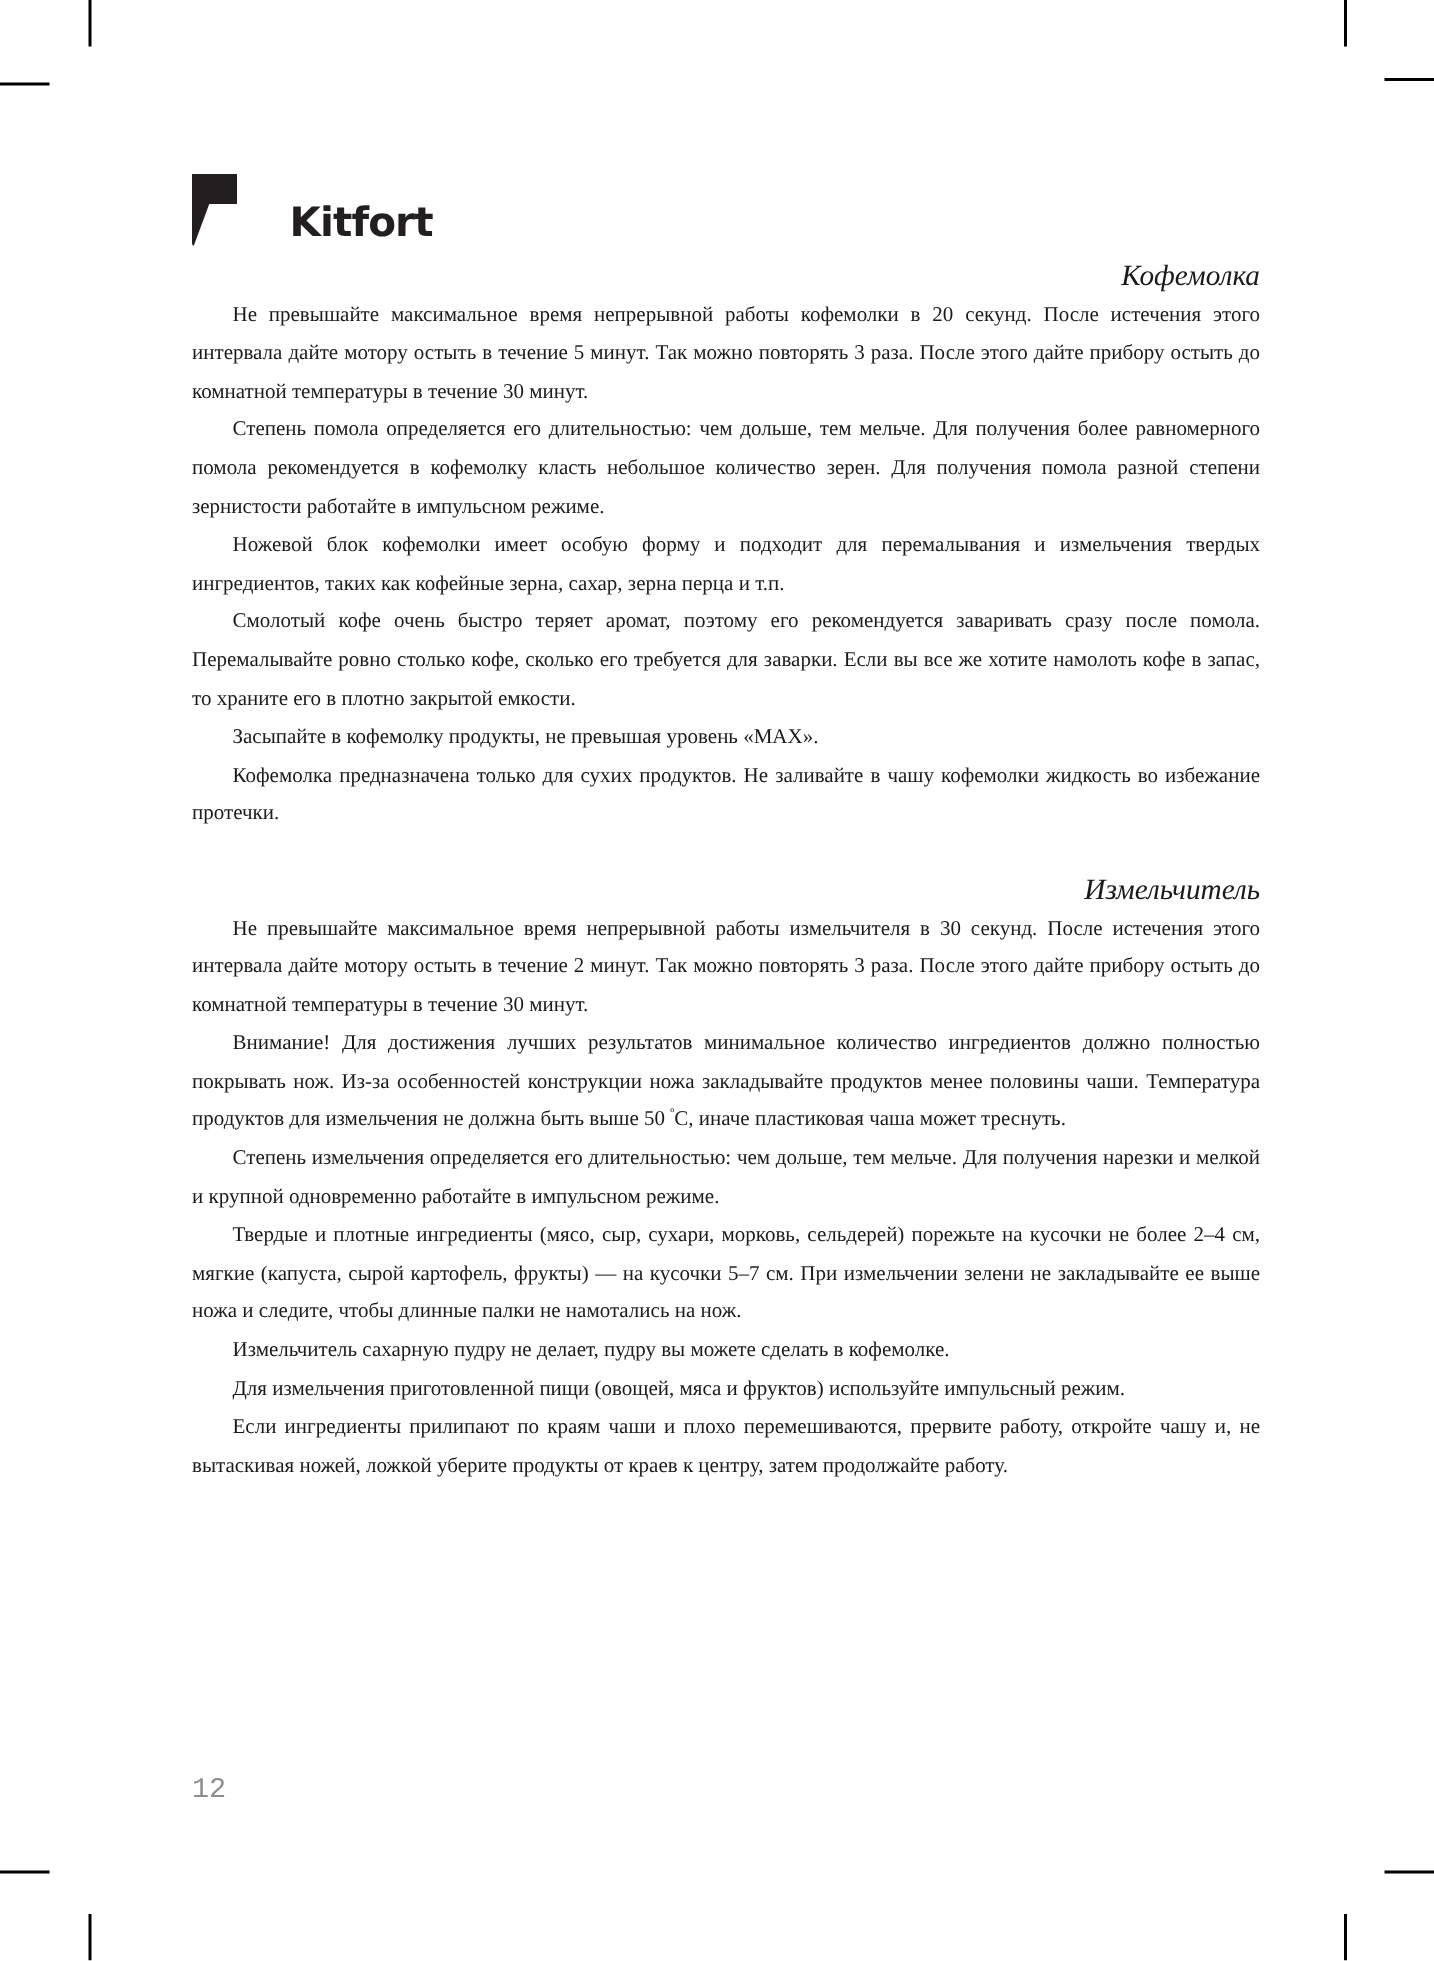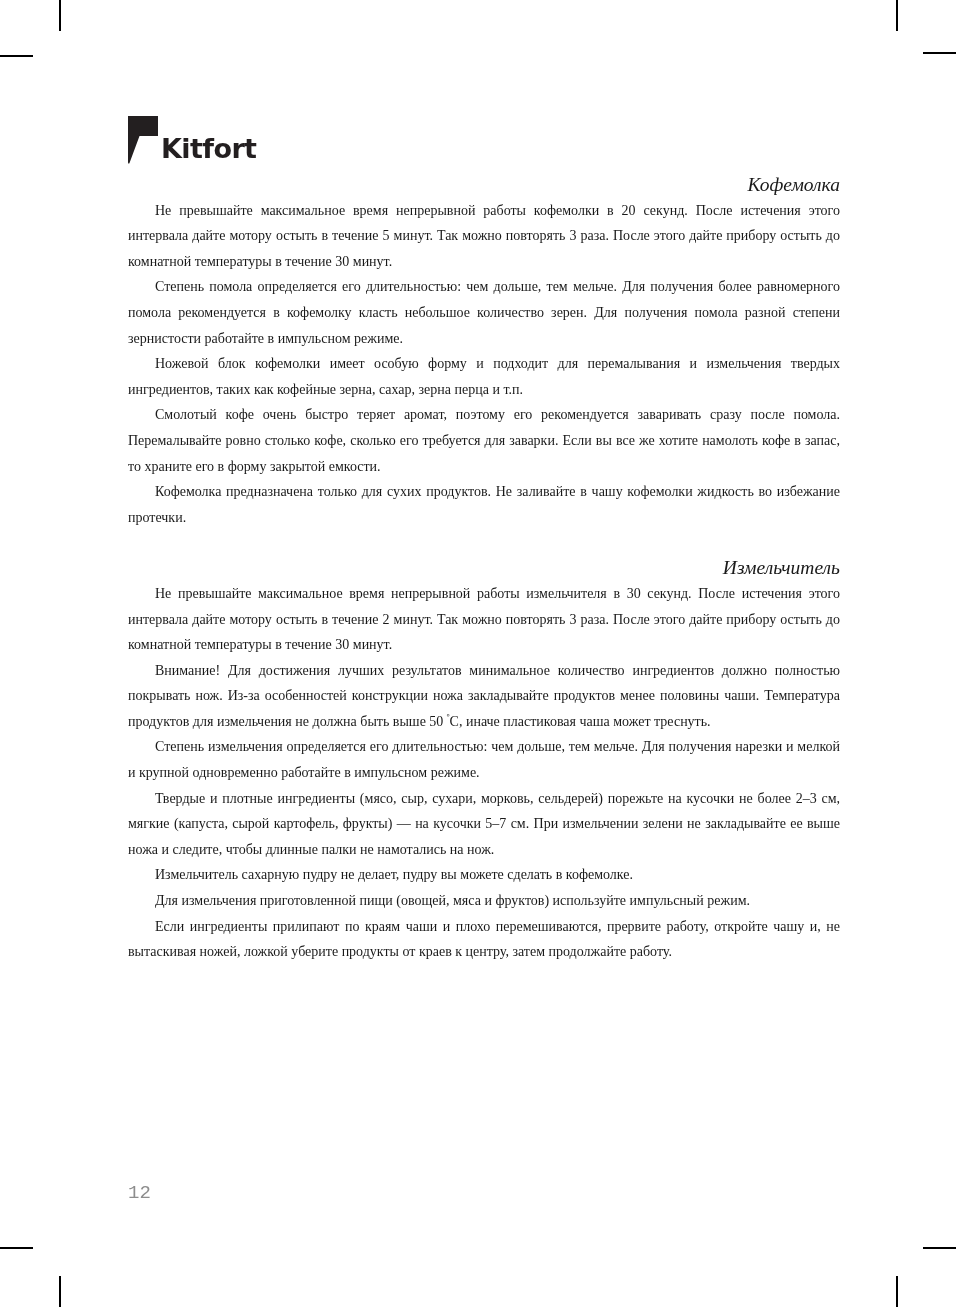--- a/index.html
+++ b/index.html
@@ -43,20 +43,21 @@
   }
 
   
   .logo {
     position: absolute;
     left: 0px;
     top: 107px;
     display: flex;
     align-items: flex-end;
     height: 58px;
+    gap: 32px;
   }
   .logo-mark {
     width: 30px;
     height: 49px;
     position: relative;
     flex: none;
   }
   .logo-mark svg { display: block; }
   .logo-word {
     font-family: "DejaVu Sans", "Liberation Sans", sans-serif;
@@ -138,33 +139,34 @@
     <span class="logo-word">Kitfort</span>
   </div>
 
   <div class="content">
 
     <div class="subhead">Кофемолка</div>
 
     <p class="para">Не превышайте максимальное время непрерывной работы кофемолки в 20 секунд. После истечения этого интервала дайте мотору остыть в течение 5 минут. Так можно повторять 3 раза. После этого дайте прибору остыть до комнатной температуры в течение 30 минут.</p>
     <p class="para">Степень помола определяется его длительностью: чем дольше, тем мельче. Для получения более равномерного помола рекомендуется в кофемолку класть небольшое количество зерен. Для получения помола разной степени зернистости работайте в импульсном режиме.</p>
     <p class="para">Ножевой блок кофемолки имеет особую форму и подходит для перемалывания и измельчения твердых ингредиентов, таких как кофейные зерна, сахар, зерна перца и т.п.</p>
-    <p class="para">Смолотый кофе очень быстро теряет аромат, поэтому его рекомендуется заваривать сразу после помола. Перемалывайте ровно столько кофе, сколько его требуется для заварки. Если вы все же хотите намолоть кофе в запас, то храните его в форму закрытой емкости.</p>
+    <p class="para">Смолотый кофе очень быстро теряет аромат, поэтому его рекомендуется заваривать сразу после помола. Перемалывайте ровно столько кофе, сколько его требуется для заварки. Если вы все же хотите намолоть кофе в запас, то храните его в плотно закрытой емкости.</p>
+    <p class="para">Засыпайте в кофемолку продукты, не превышая уровень «MAX».</p>
     <p class="para">Кофемолка предназначена только для сухих продуктов. Не заливайте в чашу кофемолки жидкость во избежание протечки.</p>
 
     <div class="section-gap"></div>
 
     <div class="subhead">Измельчитель</div>
 
     <p class="para">Не превышайте максимальное время непрерывной работы измельчителя в 30 секунд. После истечения этого интервала дайте мотору остыть в течение 2 минут. Так можно повторять 3 раза. После этого дайте прибору остыть до комнатной температуры в течение 30 минут.</p>
 
     <p class="para"><span class="bold">Внимание!</span><span> Для достижения лучших результатов минимальное количество ингредиентов должно полностью покрывать нож. Из-за особенностей конструкции ножа закладывайте продуктов менее половины чаши. Температура продуктов для измельчения не должна быть выше 50 </span><sup class="deg">º</sup><span>C, иначе пластиковая чаша может треснуть.</span></p>
 
     <p class="para">Степень измельчения определяется его длительностью: чем дольше, тем мельче. Для получения нарезки и мелкой и крупной одновременно работайте в импульсном режиме.</p>
-    <p class="para">Твердые и плотные ингредиенты (мясо, сыр, сухари, морковь, сельдерей) порежьте на кусочки не более 2–3 см, мягкие (капуста, сырой картофель, фрукты) — на кусочки 5–7 см. При измельчении зелени не закладывайте ее выше ножа и следите, чтобы длинные палки не намотались на нож.</p>
+    <p class="para">Твердые и плотные ингредиенты (мясо, сыр, сухари, морковь, сельдерей) порежьте на кусочки не более 2–4 см, мягкие (капуста, сырой картофель, фрукты) — на кусочки 5–7 см. При измельчении зелени не закладывайте ее выше ножа и следите, чтобы длинные палки не намотались на нож.</p>
     <p class="para">Измельчитель сахарную пудру не делает, пудру вы можете сделать в кофемолке.</p>
     <p class="para">Для измельчения приготовленной пищи (овощей, мяса и фруктов) используйте импульсный режим.</p>
     <p class="para">Если ингредиенты прилипают по краям чаши и плохо перемешиваются, прервите работу, откройте чашу и, не вытаскивая ножей, ложкой уберите продукты от краев к центру, затем продолжайте работу.</p>
 
   </div>
 
   <div class="page-number">12</div>
 
 </div>
 

